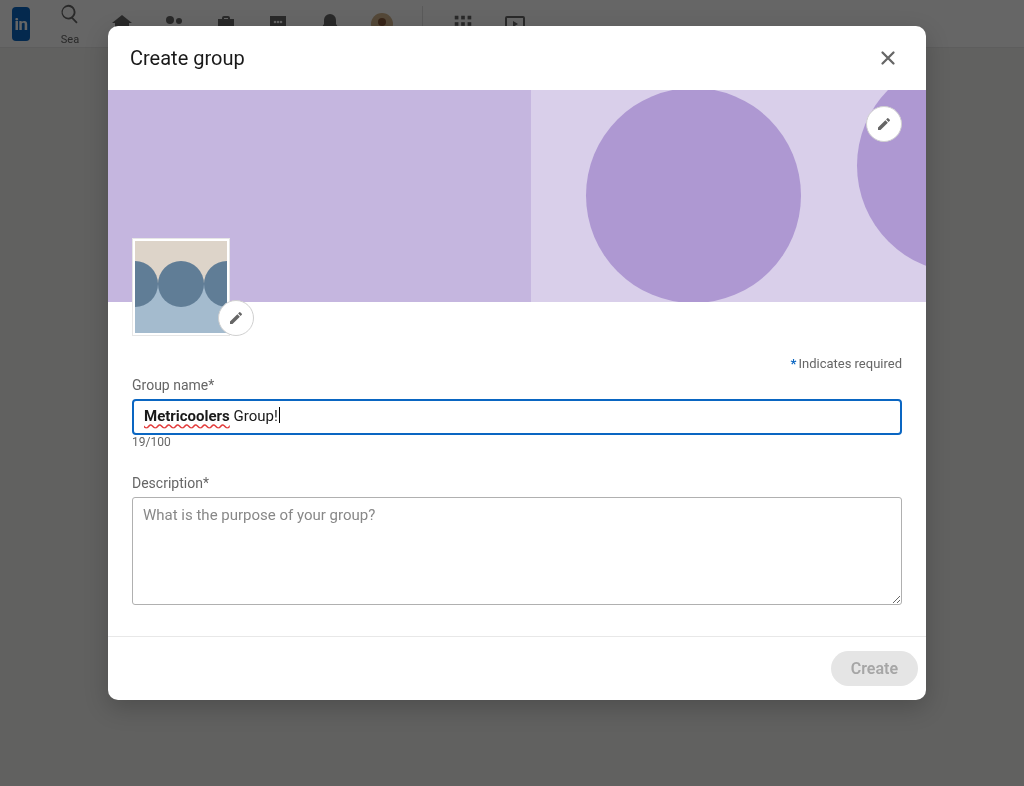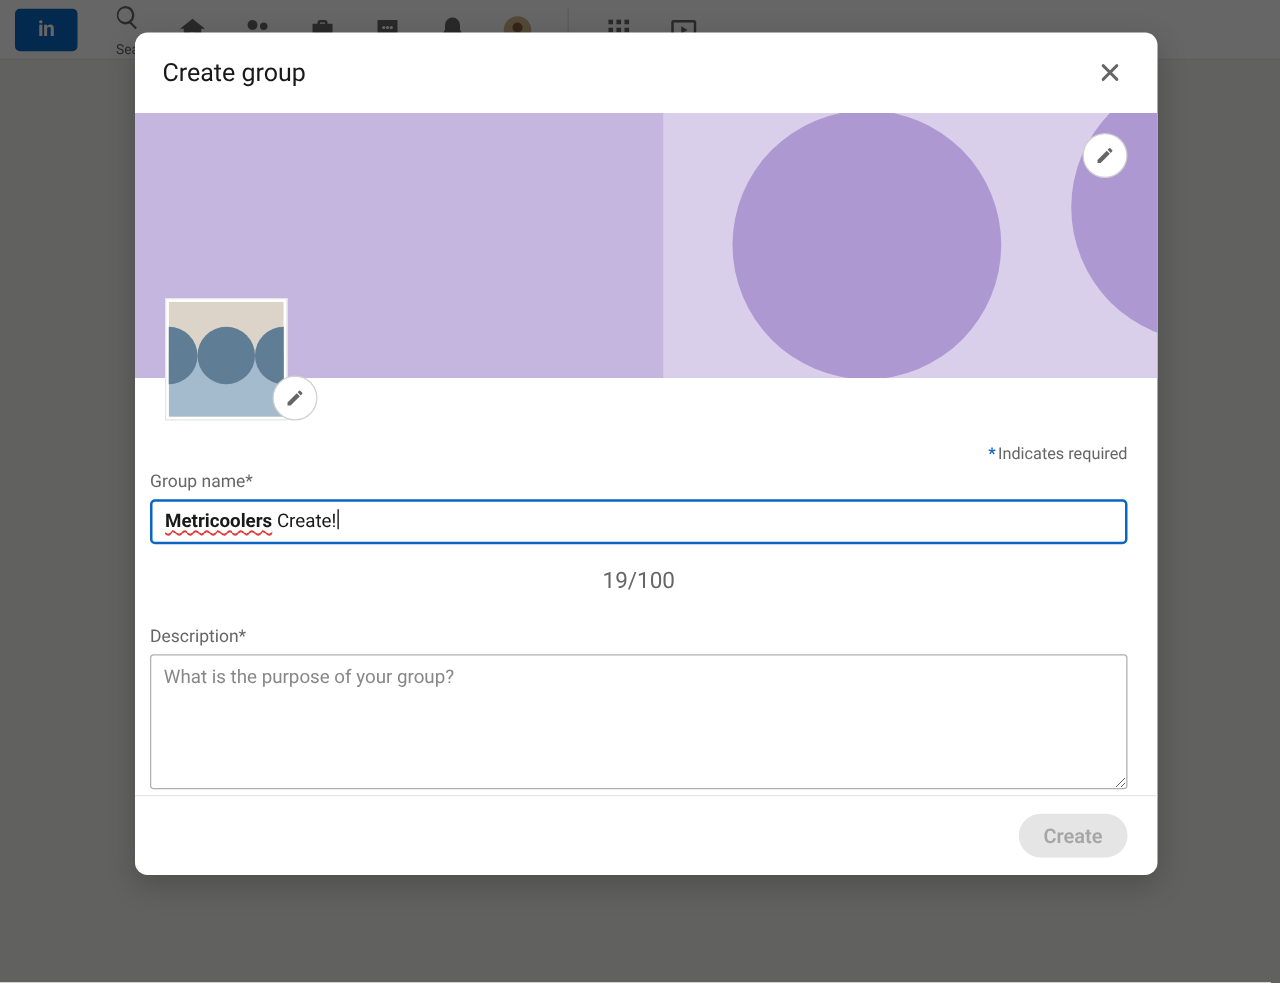--- a/index.html
+++ b/index.html
@@ -1,20 +1,20 @@
 <!DOCTYPE html>
 <html><head>
 <meta charset="utf-8">
 <style>
   * { box-sizing: border-box; margin: 0; padding: 0; font-family: -apple-system, BlinkMacSystemFont, "Segoe UI", Roboto, Helvetica, Arial, sans-serif; }
   body { width: 1024px; height: 786px; background: #f3f2ef; overflow: hidden; position: relative; }
 
   
   .topnav { height: 48px; display: flex; align-items: center; padding: 0 12px; gap: 28px; background: #fff; border-bottom: 1px solid #e8e8e8; }
-  .logo { width: 50px; height: 34px; background: #0a66c2; border-radius: 4px; display:flex; align-items:center; justify-content:center; color:#fff; font-weight:700; font-size:17px; letter-spacing:-0.5px; }
+  .logo { width: 18px; height: 34px; background: #0a66c2; border-radius: 4px; display:flex; align-items:center; justify-content:center; color:#fff; font-weight:700; font-size:17px; letter-spacing:-0.5px; }
   .navitem { display:flex; flex-direction:column; align-items:center; color:#666; font-size:11px; gap:7px; }
   .navitem .ic { width:24px; height:24px; display:flex; align-items:center; justify-content:center; }
   .vdiv { width:1px; height:36px; background:#e0e0e0; }
 
   
   .overlay { position:absolute; inset:0; background: rgba(0,0,0,0.6); }
 
   
   .modal { position:absolute; left:108px; top:26px; width:818px; height:674px; background:#fff; border-radius:10px; box-shadow:0 8px 24px rgba(0,0,0,0.2); overflow:hidden; display:flex; flex-direction:column; }
   .modal-header { display:flex; align-items:center; justify-content:space-between; padding:16px 22px; }
@@ -42,35 +42,35 @@
   .grp-logo-inner { width:100%; height:100%; position:relative; overflow:hidden; }
   .grp-logo-inner .bg { position:absolute; inset:0; background:#ddd4c9; }
   .grp-logo-inner .band { position:absolute; left:0; right:0; top:42px; height:50px; background:#a4bbce; }
   .grp-logo-inner .dark { position:absolute; width:46px; height:46px; border-radius:50%; background:#607d96; top:20px; }
   .grp-logo-inner .dark.d1 { left:-23px; }
   .grp-logo-inner .dark.d2 { left:23px; }
   .grp-logo-inner .dark.d3 { left:69px; }
   .edit-fab.logo-edit { left:86px; top:62px; }
 
   
-  .form-area { padding: 54px 24px 10px 12px; }
+  .form-area { padding: 54px 24px 10px 24px; }
   .req-note { text-align:right; font-size:13px; color:#666; margin-bottom:6px; }
   .req-note .star { color:#0a66c2; font-weight:700; margin-right:2px; }
 
   .field-label { font-size:14px; color:#666; margin-bottom:6px; margin-top:0; }
   .text-input { width:100%; height:36px; border:2px solid #0a66c2; border-radius:4px; padding:6px 10px; font-size:15px; color:rgba(0,0,0,0.9); outline:none; }
-  .counter { text-align:center; font-size:18px; color:#666; margin-top:19px; }
+  .counter { text-align:left; font-size:12px; color:#666; margin-top:0; }
   .spellwave { text-decoration: underline wavy #e23b3b; text-underline-offset:2px;font-weight:bold; }
   .cursor-caret::after { content:""; display:inline-block; width:1px; height:16px; background:#000; vertical-align:-2px; margin-left:1px; }
 
   .textarea { width:100%; height:108px; border:1px solid #b0b0b0; border-radius:3px; padding:8px 10px; font-size:15px; color:rgba(0,0,0,0.9); resize:vertical; outline:none; }
   .textarea::placeholder { color:#888; }
 
   
-  .modal-footer { border-top:1px solid #e8e8e8; padding:14px 24px; display:flex; justify-content:flex-end; }
+  .modal-footer { border-top:1px solid #e8e8e8; padding:14px 8px; display:flex; justify-content:flex-end; }
   .create-btn { background:#e5e5e5; color:#a6a6a6; border:none; border-radius:18px; padding:8px 20px; font-size:16px; font-weight:600; cursor:not-allowed; }
 </style>
 </head>
 <body>
 
 <div class="topnav">
   <div class="logo">
       <span>in</span>
     </div>
   <div class="navitem">
@@ -196,21 +196,21 @@
         <svg viewBox="0 0 24 24">
             <path d="M3 17.25V21h3.75L17.81 9.94l-3.75-3.75L3 17.25zM20.71 7.04a1 1 0 000-1.41l-2.34-2.34a1 1 0 00-1.41 0l-1.83 1.83 3.75 3.75 1.83-1.83z"></path>
           </svg>
       </button>
     </div>
 
     <div class="form-area">
       <div class="req-note"><span class="star">*</span><span>Indicates required</span></div>
 
       <div class="field-label">Group name*</div>
-      <div class="text-input cursor-caret" contenteditable="false" style=""><span class="spellwave">Metricoolers</span><span> Create!</span></div>
+      <div class="text-input cursor-caret" contenteditable="false" style=""><span class="spellwave">Metricoolers</span><span> Group!</span></div>
       <div class="counter">19/100</div>
 
       <div class="field-label" style="margin-top:26px;">Description*</div>
       <textarea class="textarea" placeholder="What is the purpose of your group?" style=""></textarea>
 
       
     </div>
 
   </div>
 

